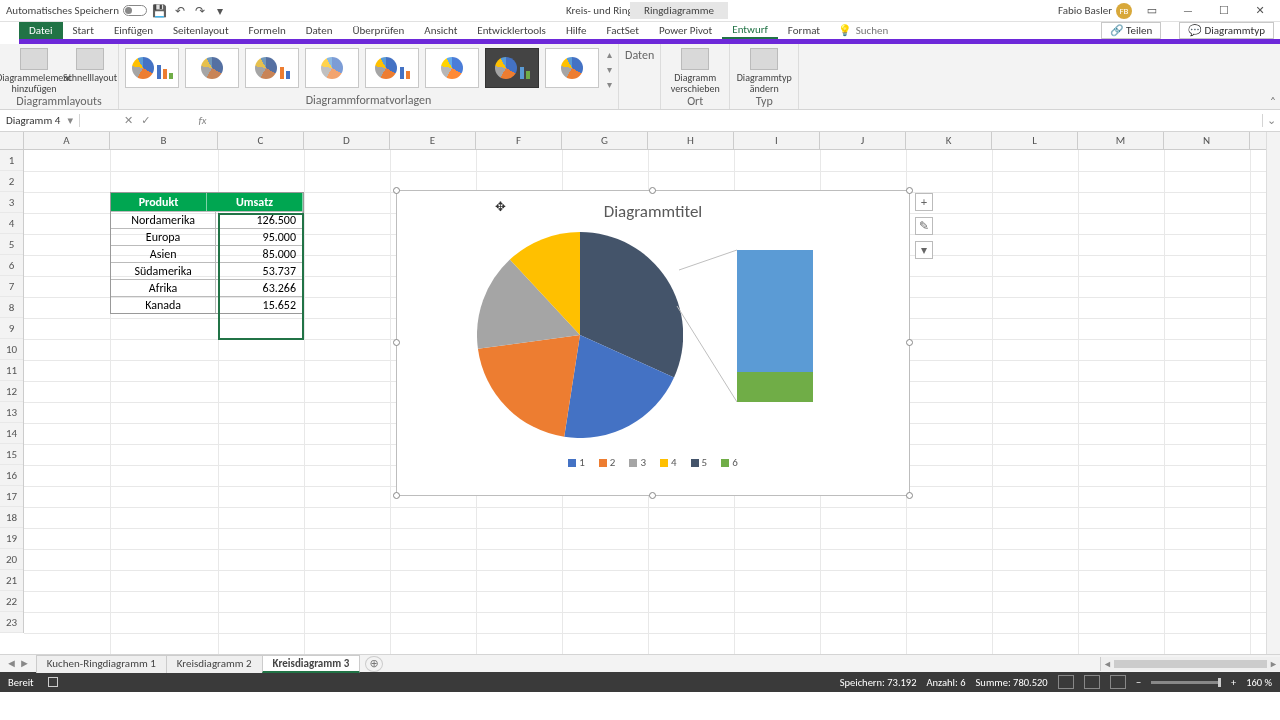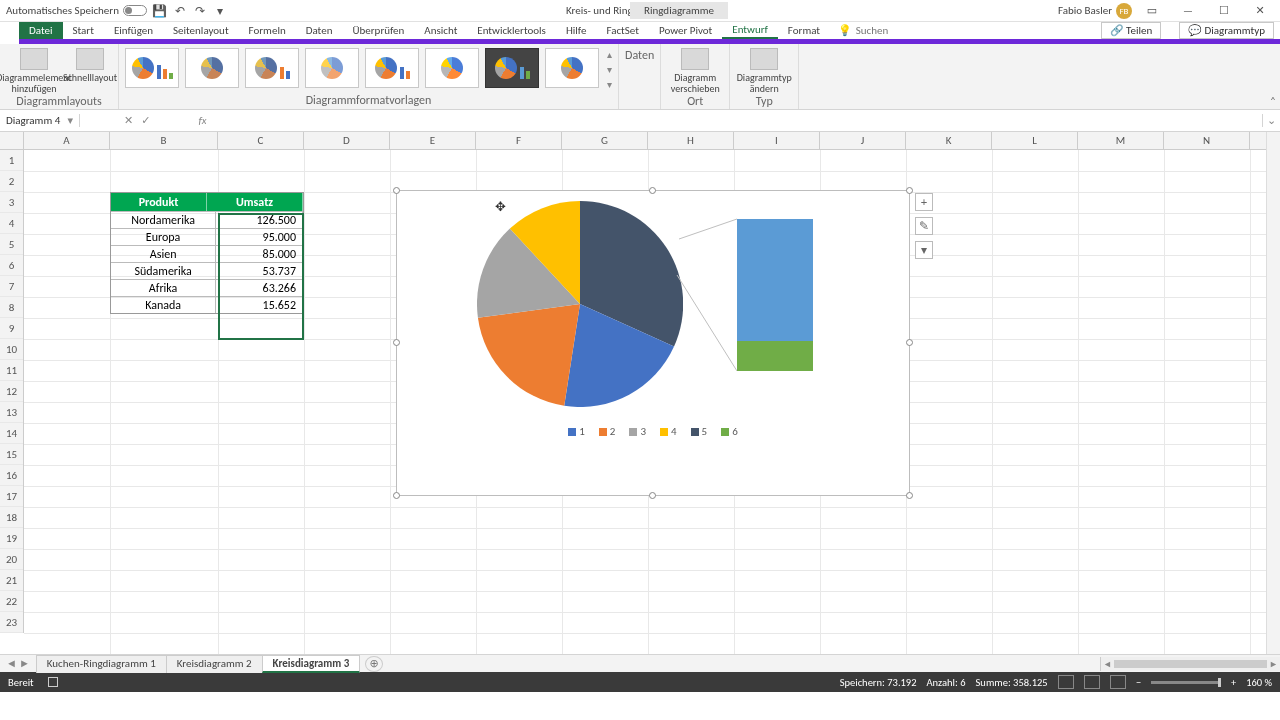--- a/index.html
+++ b/index.html
@@ -393,20 +393,21 @@
         <div class="h tl"></div>
           <div class="h tc"></div>
           <div class="h tr"></div>
         <div class="h lc"></div>
           <div class="h rc"></div>
         <div class="h bl"></div>
           <div class="h bc"></div>
           <div class="h br"></div>
       </div>
       <div class="move-cursor">✥</div>
+      <div class="chart-title">Diagrammtitel</div>
       <div class="chart-body">
         <svg class="pie" viewBox="0 0 100 100">
 
           <path d="M50 50 L50 0 A50 50 0 0 1 95.64 70.62 Z" fill="#44546a"></path>
           <path d="M50 50 L95.64 70.62 A50 50 0 0 1 42.34 99.41 Z" fill="#4472c4"></path>
           <path d="M50 50 L42.34 99.41 A50 50 0 0 1 0.45 56.67 Z" fill="#ed7d31"></path>
           <path d="M50 50 L0.45 56.67 A50 50 0 0 1 15.96 13.37 Z" fill="#a5a5a5"></path>
           <path d="M50 50 L15.96 13.37 A50 50 0 0 1 50 0 Z" fill="#ffc000"></path>
           <line x1="0" y1="0" x2="100" y2="100" stroke="#fff" stroke-width="0"></line>
         </svg>
@@ -455,21 +456,21 @@
 </div>
 
 <div class="statusbar">
   <div class="left">
     <span>Bereit</span>
     <span class="rec-ico"></span>
   </div>
   <div class="right">
     <span><span>Speichern:</span> <span>73.192</span></span>
     <span><span>Anzahl:</span> <span>6</span></span>
-    <span><span>Summe:</span> <span>358.125</span></span>
+    <span><span>Summe:</span> <span>780.520</span></span>
     <span class="viewbtn"></span>
     <span class="viewbtn"></span>
     <span class="viewbtn"></span>
     <span>−</span>
     <span class="zoom-slider"></span>
     <span>+</span>
     <span>160 %</span>
   </div>
 </div>
 

